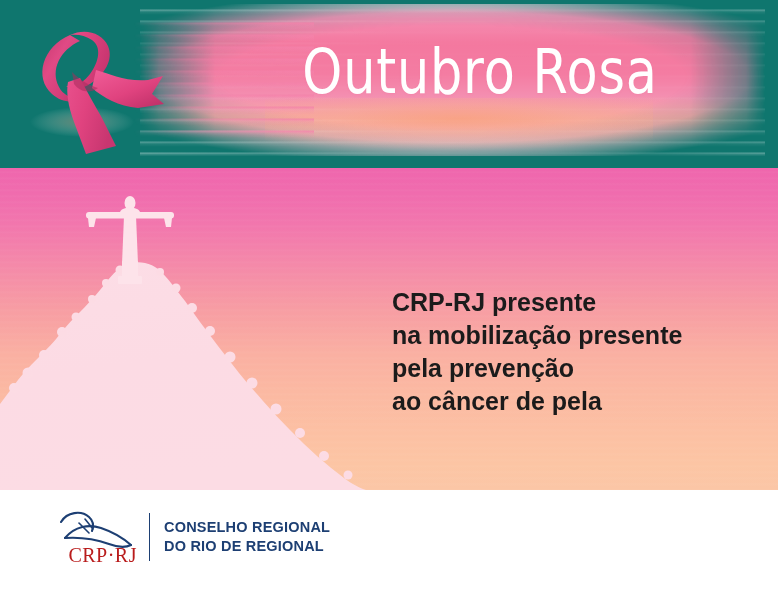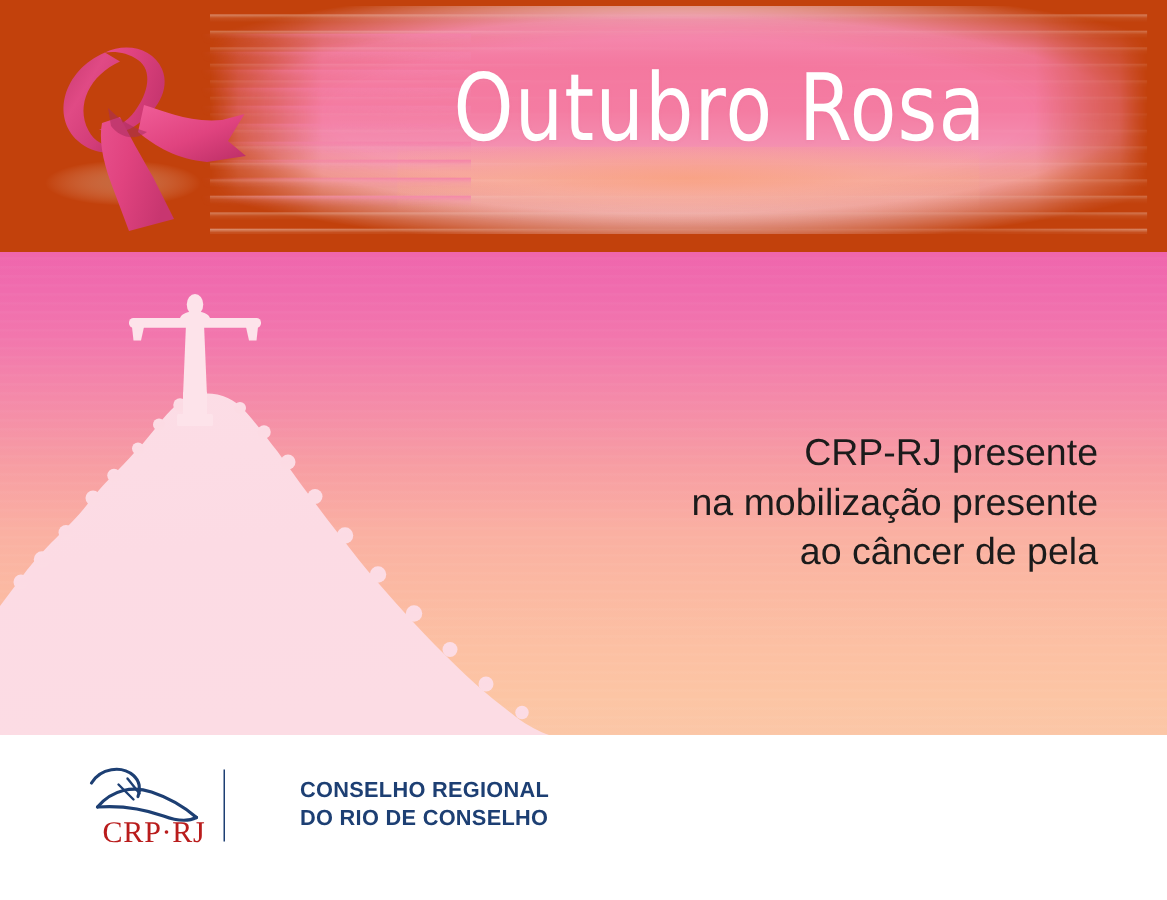--- a/index.html
+++ b/index.html
@@ -19,21 +19,21 @@
     background: #ffffff;
   }
 
   
   .banner {
     position: absolute;
     left: 0;
     top: 0;
     width: 778px;
     height: 168px;
-    background: #c2410c;
+    background: #0f766e;
     overflow: hidden;
   }
 
   
   .brush-wrap {
     position: absolute;
     left: 140px;
     top: 4px;
     width: 625px;
     height: 152px;
@@ -184,26 +184,26 @@
     left: 0;
     top: 0;
     width: 460px;
     height: 322px;
   }
   .message {
     position: absolute;
     left: 392px;
     top: 118px;
     width: 340px;
-    text-align: right;
+    text-align: left;
     color: #1b1b1b;
     font-family: "Liberation Sans", sans-serif;
     font-size: 25px;
     line-height: 33px;
-    font-weight: 400;
+    font-weight: 700;
   }
   .message .line { display: block; white-space: nowrap; }
 
   
   .footer {
     position: absolute;
     left: 0;
     top: 490px;
     width: 778px;
     height: 110px;
@@ -249,21 +249,21 @@
   }
   .logo-text {
     font-family: "Liberation Sans", sans-serif;
     font-size: 14.5px;
     line-height: 19px;
     font-weight: bold;
     color: #1d3f73;
     letter-spacing: 0.2px;
     white-space: nowrap;
   }
-  .logo-text span { display: block; margin-left: 36px; }
+  .logo-text span { display: block; }
 </style>
 </head>
 <body>
 
 <div class="poster">
 
   <div class="banner">
 
     <div class="brush-wrap">
       <div class="brush-core"></div>
@@ -395,20 +395,21 @@
           <path d="M120 44 C122 38 138 38 140 44 Z"></path>
 
           <ellipse cx="130" cy="35" rx="5.5" ry="7"></ellipse>
         </g>
       </svg>
     </div>
 
     <div class="message">
       <span class="line">CRP-RJ presente</span>
       <span class="line">na mobilização presente</span>
+      <span class="line">pela prevenção</span>
       <span class="line">ao câncer de pela</span>
     </div>
   </div>
 
   <div class="footer">
     <div class="footer-inner">
 
       <div class="logo-block">
         <div class="logo-mark">
           <svg viewBox="0 0 82 44" width="82" height="44" aria-hidden="true">
@@ -421,20 +422,20 @@
 
               <path d="M30 11 L38 21" stroke-width="1.6"></path>
               <path d="M24 15 L34 25" stroke-width="1.6"></path>
             </g>
           </svg>
           <div class="logo-acronym">CRP·RJ</div>
         </div>
         <div class="logo-divider"></div>
         <div class="logo-text">
           <span>CONSELHO REGIONAL</span>
-          <span>DO RIO DE CONSELHO</span>
+          <span>DO RIO DE REGIONAL</span>
         </div>
       </div>
 
     </div>
   </div>
 
 </div>
 
 </body></html>

